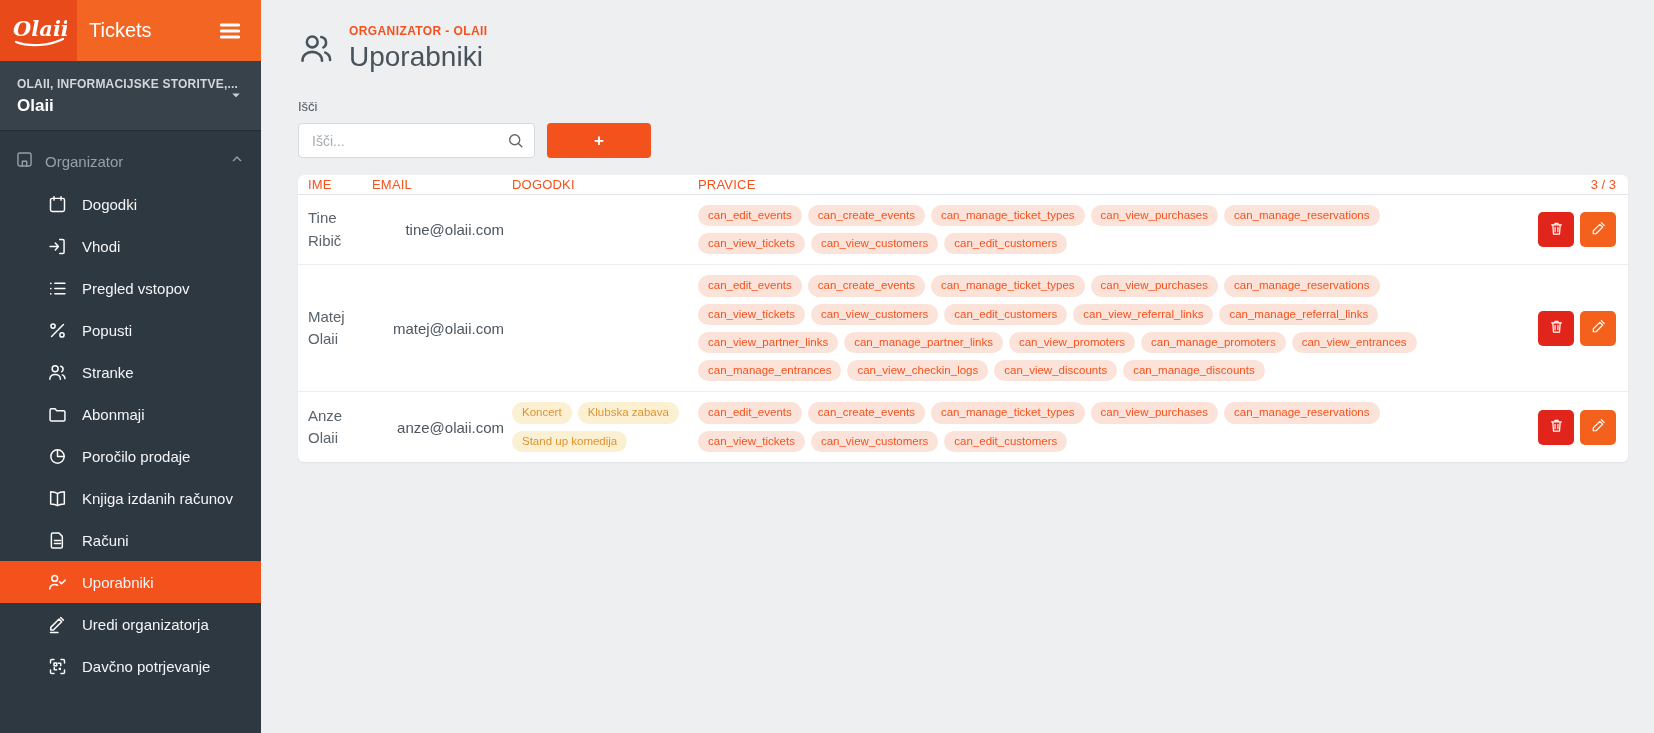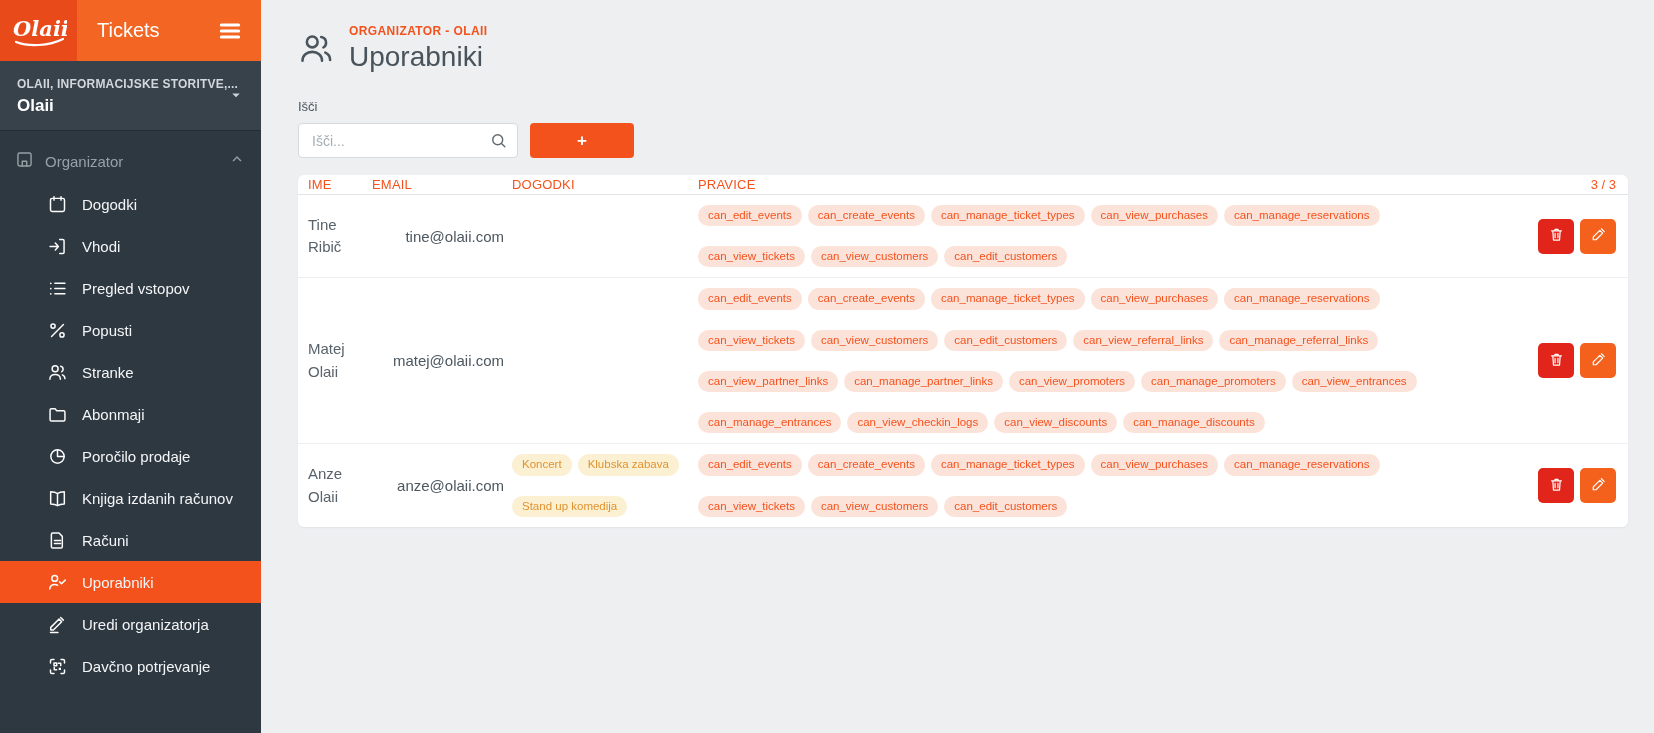--- a/index.html
+++ b/index.html
@@ -3,21 +3,21 @@
 <meta charset="utf-8">
 <style>
   * { box-sizing: border-box; margin: 0; padding: 0; }
   html, body { width: 1654px; height: 733px; overflow: hidden; }
   body { font-family: "Liberation Sans", sans-serif; background: var(--page-bg, #edeff1); }
 
   
   .sidebar { position: absolute; left: 0; top: 0; bottom: 0; width: 261px; background: var(--sidebar-bg, #2e3841); display: flex; flex-direction: column; }
   .topbar { height: 61px; background: var(--topbar-bg, #f26522); display: flex; align-items: stretch; flex: none; }
   .logo-block { width: 77px; background: var(--logo-bg, #e94a1a); display: flex; align-items: center; justify-content: center; cursor: pointer; }
-  .topbar-title { color: #fff; font-size: 20px; font-weight: 500; display: flex; align-items: center; margin-left: 20px; flex: 1; }
+  .topbar-title { color: #fff; font-size: 20px; font-weight: 500; display: flex; align-items: center; margin-left: 12px; flex: 1; }
   .hamburger { display: flex; align-items: center; justify-content: center; width: 46px; margin-right: 8px; color: #fff; cursor: pointer; }
 
   .org-select { background: var(--orgblock-bg, #37424b); padding: 16px 16px 14px 17px; display: flex; align-items: center; border-bottom: 1px solid #242d34; cursor: pointer; flex: none; }
   .org-texts { flex: 1; min-width: 0; }
   .org-caption { color: #d2d7db; font-size: 12px; font-weight: 700; letter-spacing: .2px; white-space: nowrap; }
   .org-name { color: #ffffff; font-size: 17px; font-weight: 700; margin-top: 5px; }
   .org-caret { color: #cdd2d6; flex: none; }
 
   .nav { padding-top: 8px; flex: 1; }
   .nav-group-header { display: flex; align-items: center; height: 44px; padding: 0 16px 0 14px; color: #97a0a7; cursor: pointer; }
@@ -31,37 +31,37 @@
   .main { position: absolute; left: 261px; top: 0; right: 0; bottom: 0; padding: 24px 26px 0 37px; }
   .page-header { display: flex; align-items: center; }
   .page-header-icon { color: #4a545c; margin-top: 5px; }
   .ph-texts { margin-left: 15px; }
   .ph-kicker { color: var(--accent, #f4521d); font-size: 12px; font-weight: 600; letter-spacing: .4px; }
   .ph-title { color: #49535b; font-size: 28px; font-weight: 400; margin-top: 3px; }
 
   .search-section { margin-top: 26px; }
   .search-label { font-size: 13px; color: #4e575f; }
   .search-row { display: flex; margin-top: 9px; align-items: center; }
-  .search-box { position: relative; width: 220px; }
+  .search-box { position: relative; width: 237px; }
   .search-input { width: 100%; height: 35px; border: 1px solid #d6dadd; border-radius: 4px; background: #fff; padding: 0 36px 0 13px; font-size: 14px; color: #3c454d; font-family: "Liberation Sans", sans-serif; outline: none; }
   .search-input::placeholder { color: #a6adb3; }
   .search-box .search-icon { position: absolute; right: 10px; top: 8px; color: #60696f; cursor: pointer; }
   .add-button { margin-left: 12px; width: 104px; height: 35px; background: var(--accent, #f4521d); border: none; border-radius: 4px; color: #fff; font-size: 17px; font-weight: 700; cursor: pointer; line-height: 1; }
 
   
   .card { margin-top: 17px; background: #fff; border-radius: 6px; box-shadow: 0 1px 2px rgba(40,50,60,.06); overflow: hidden; }
   .t-grid { display: grid; grid-template-columns: 56px 132px 178px 1fr 122px; column-gap: 8px; align-items: center; padding: 0 12px 0 10px; }
   .t-head { height: 20px; border-bottom: 1px solid #e2e5e7; }
   .t-head .t-col { color: var(--accent, #f4521d); font-size: 13px; font-weight: 500; letter-spacing: .2px; }
   .t-count { color: var(--accent, #f4521d); font-size: 13px; text-align: right; }
   .t-row { border-top: 1px solid #eceeef; padding-top: 10px; padding-bottom: 10px; }
   .t-row:first-of-type { border-top: none; }
   .cell-name { font-size: 15px; color: #59636b; line-height: 1.5; }
   .cell-email { font-size: 15px; color: #4d575f; text-align: right; }
-  .chip-wrap { display: flex; flex-wrap: wrap; gap: 20px 6px; align-items: center; }
+  .chip-wrap { display: flex; flex-wrap: wrap; gap: 7px 6px; align-items: center; }
   .chip { font-size: 11.5px; line-height: 1.15; padding: 4px 10px; border-radius: 11px; white-space: nowrap; }
   .chip.perm { background: #fce3da; color: var(--accent, #f4521d); }
   .chip.event { background: #fbf0d2; color: #e0932f; }
   .cell-actions { display: flex; justify-content: flex-end; gap: 6px; }
   .icon-btn { width: 36px; height: 35px; border: none; border-radius: 5px; display: flex; align-items: center; justify-content: center; color: #fff; cursor: pointer; }
   .icon-btn.delete { background: var(--danger, #e1251b); }
   .icon-btn.edit { background: #f4611c; }
 </style>
 </head>
 <body>

